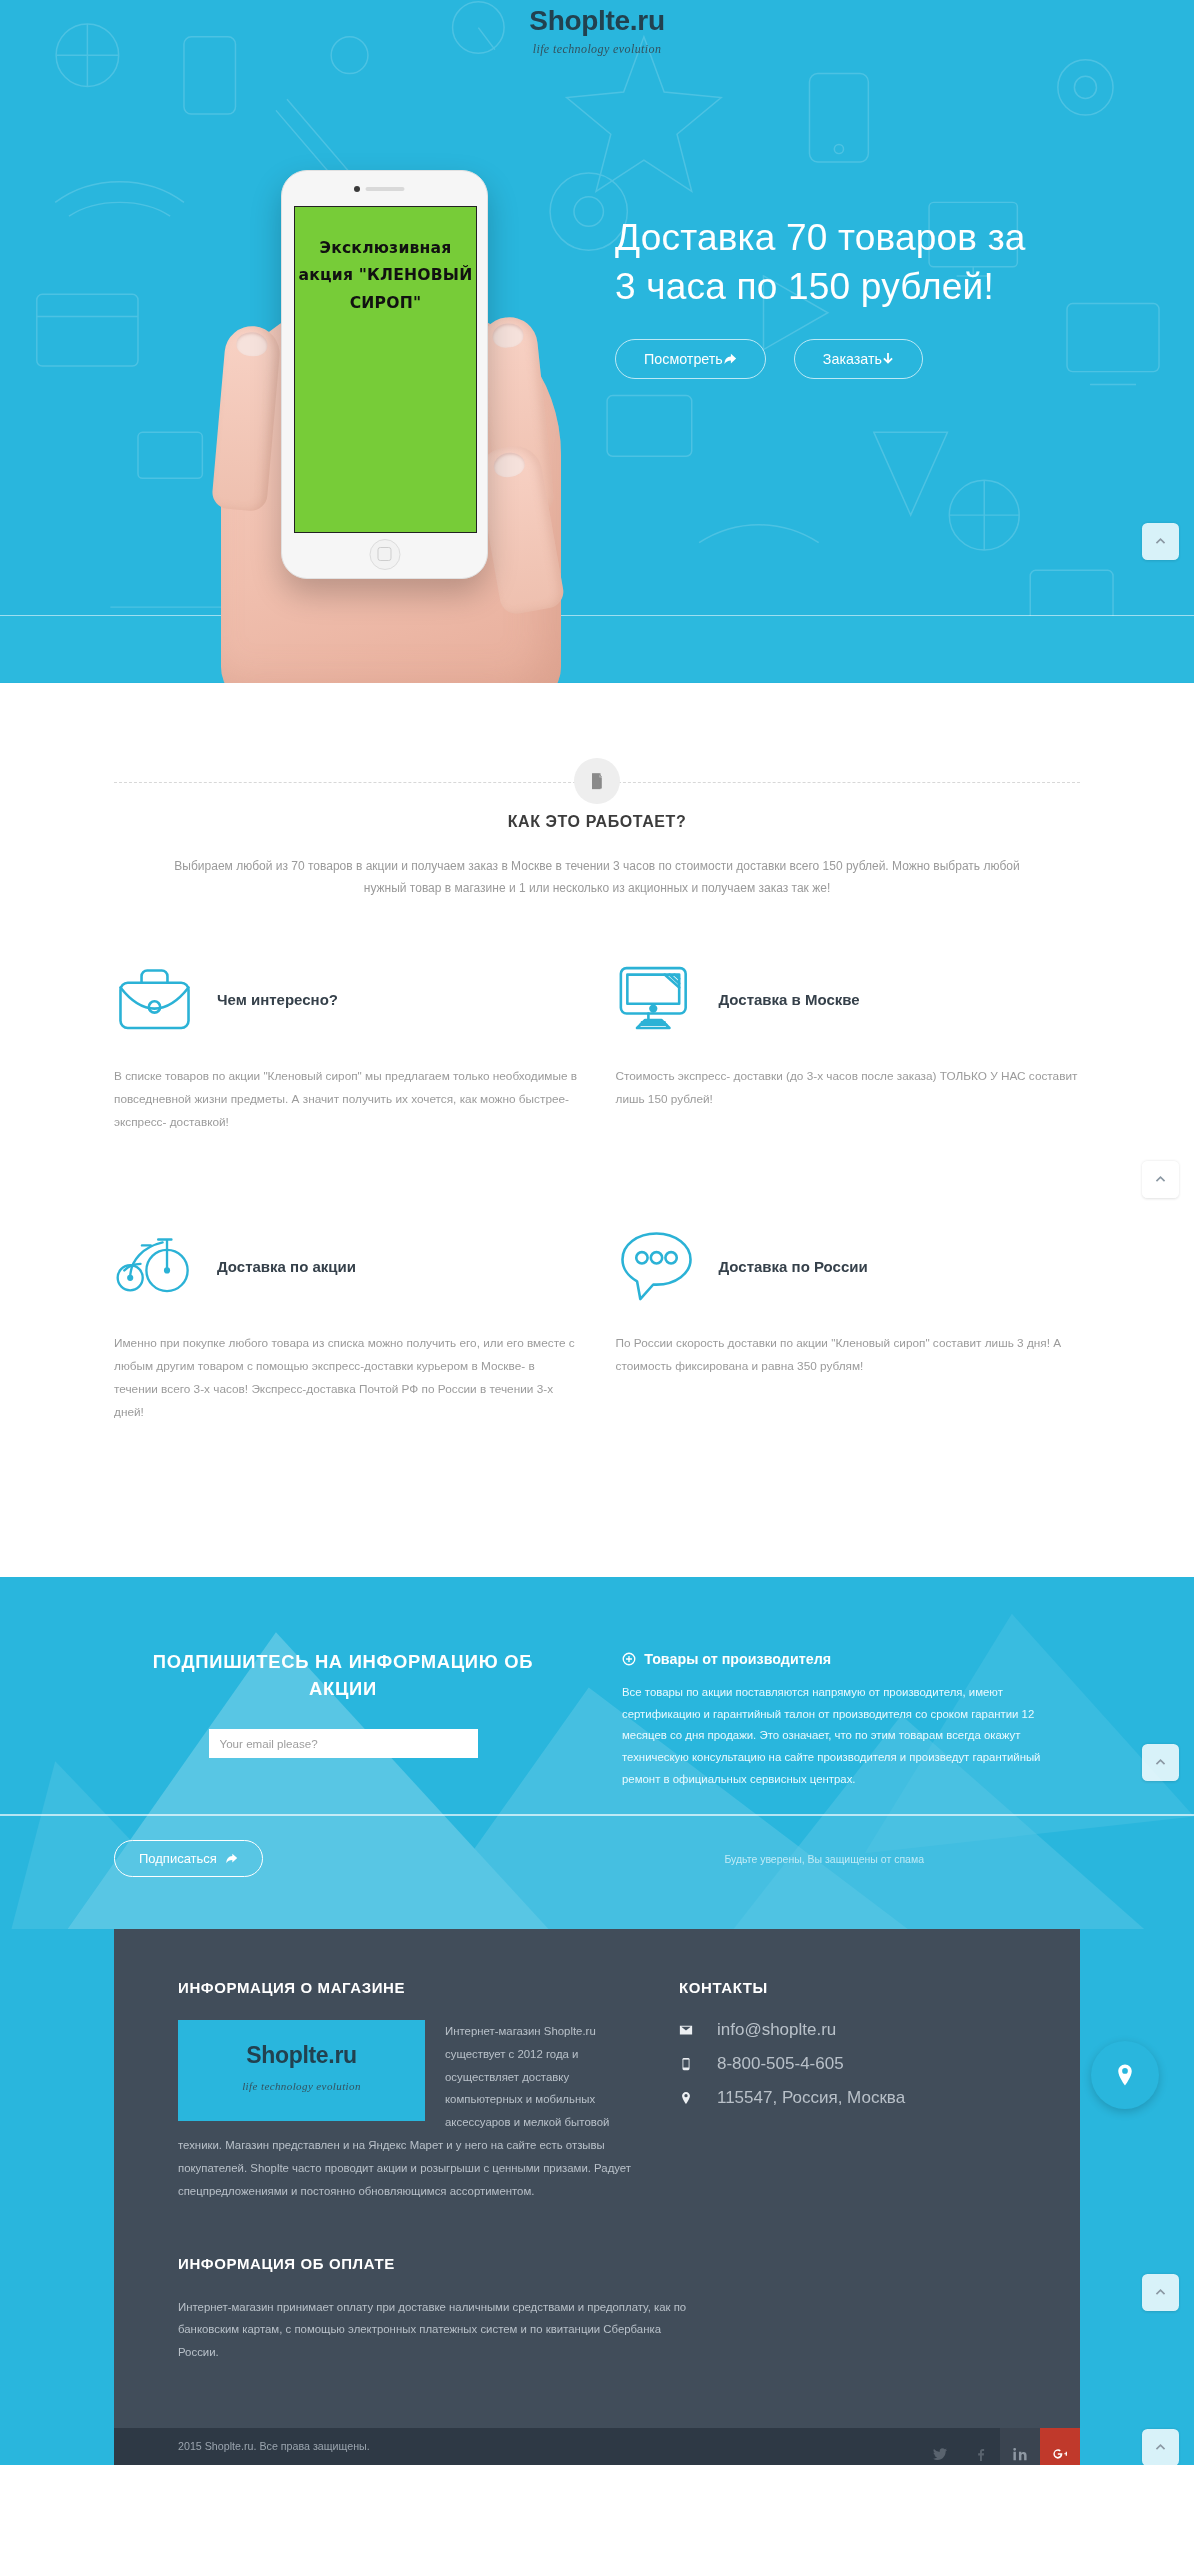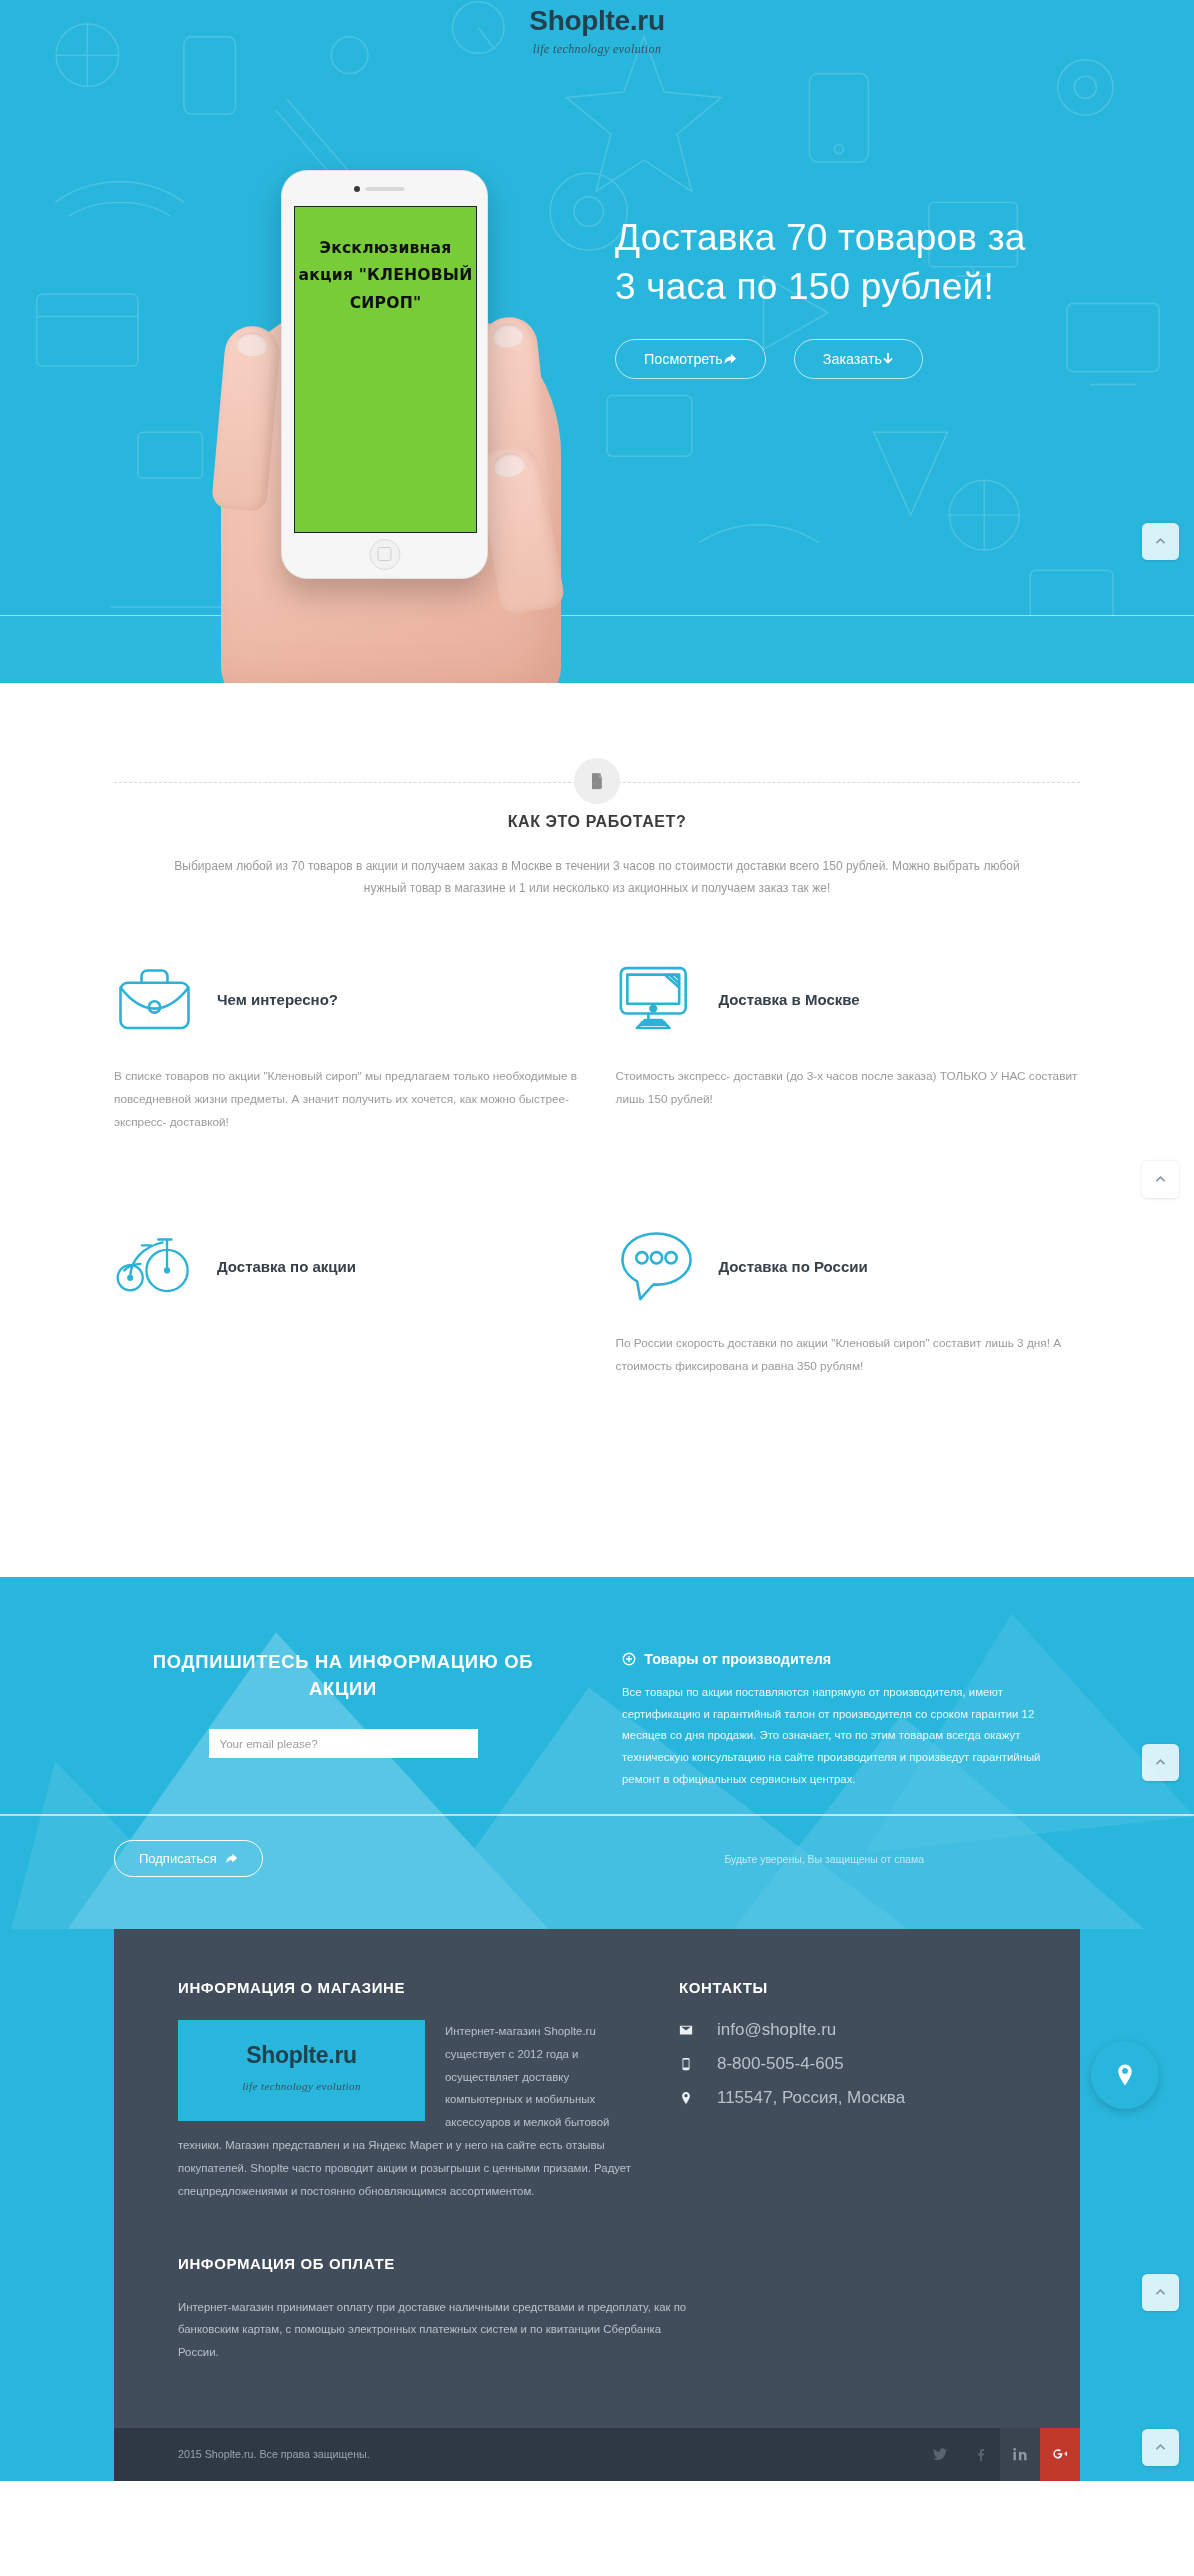--- a/index.html
+++ b/index.html
@@ -308,21 +308,21 @@
     display:flex; align-items:center; gap: 24px;
     font-size: 17px; color:#b9c1c9;
     margin-bottom: 14px;
   }
   .contact-list .ci { width:14px; height:14px; flex:0 0 14px; color:#eceff2; }
   .contact-list .ci svg{width:100%;height:100%;display:block}
   .pay-block { margin-top: 52px; padding-bottom: 64px; max-width: 515px; }
   .copybar {
     width: 966px; margin: 0 auto;
     background:#2e3945;
-    height: 53px;
+    height: 37px;
     display:flex; align-items:center;
     padding-left: 64px;
     font-size: 10.7px; color:#9aa4ae;
     position: relative;
   }
   .socials { position:absolute; right: 0; top:0; display:flex; height:53px; }
   .soc {
     width: 40px; height:53px;
     display:flex; align-items:center; justify-content:center;
     color:#59636e; cursor:pointer;
@@ -504,20 +504,21 @@
               <circle cx="22" cy="64" r="2.6" fill="currentColor"></circle>
               <circle cx="72" cy="54" r="2.6" fill="currentColor"></circle>
               <path d="M22 64C22 40 40 22 66 16"></path>
               <path d="M72 54V12M60 12h18"></path>
               <path d="M14 54c6-6 14-9 22-9"></path>
               <path d="M38 20h12"></path>
             </svg>
           </div>
           <div class="feature-title">Доставка по акции</div>
         </div>
+        <p class="feature-body">Именно при покупке любого товара из списка можно получить его, или его вместе с любым другим товаром с помощью экспресс-доставки курьером в Москве- в течении всего 3-х часов! Экспресс-доставка Почтой РФ по России в течении 3-х дней!</p>
       </div>
 
       <div class="feature">
         <div class="feature-head">
           <div class="feature-icon">
             <svg viewBox="0 0 100 100" fill="none" stroke="currentColor" stroke-width="3.2" stroke-linecap="round" stroke-linejoin="round">
               <path d="M50 8C26 8 8 22 8 40c0 11 7 21 18 27l4 22 16-18c1.3.1 2.6.1 4 .1 24 0 42-14 42-31S74 8 50 8z"></path>
               <circle cx="32" cy="38" r="7"></circle>
                 <circle cx="50" cy="38" r="7"></circle>
                 <circle cx="68" cy="38" r="7"></circle>

